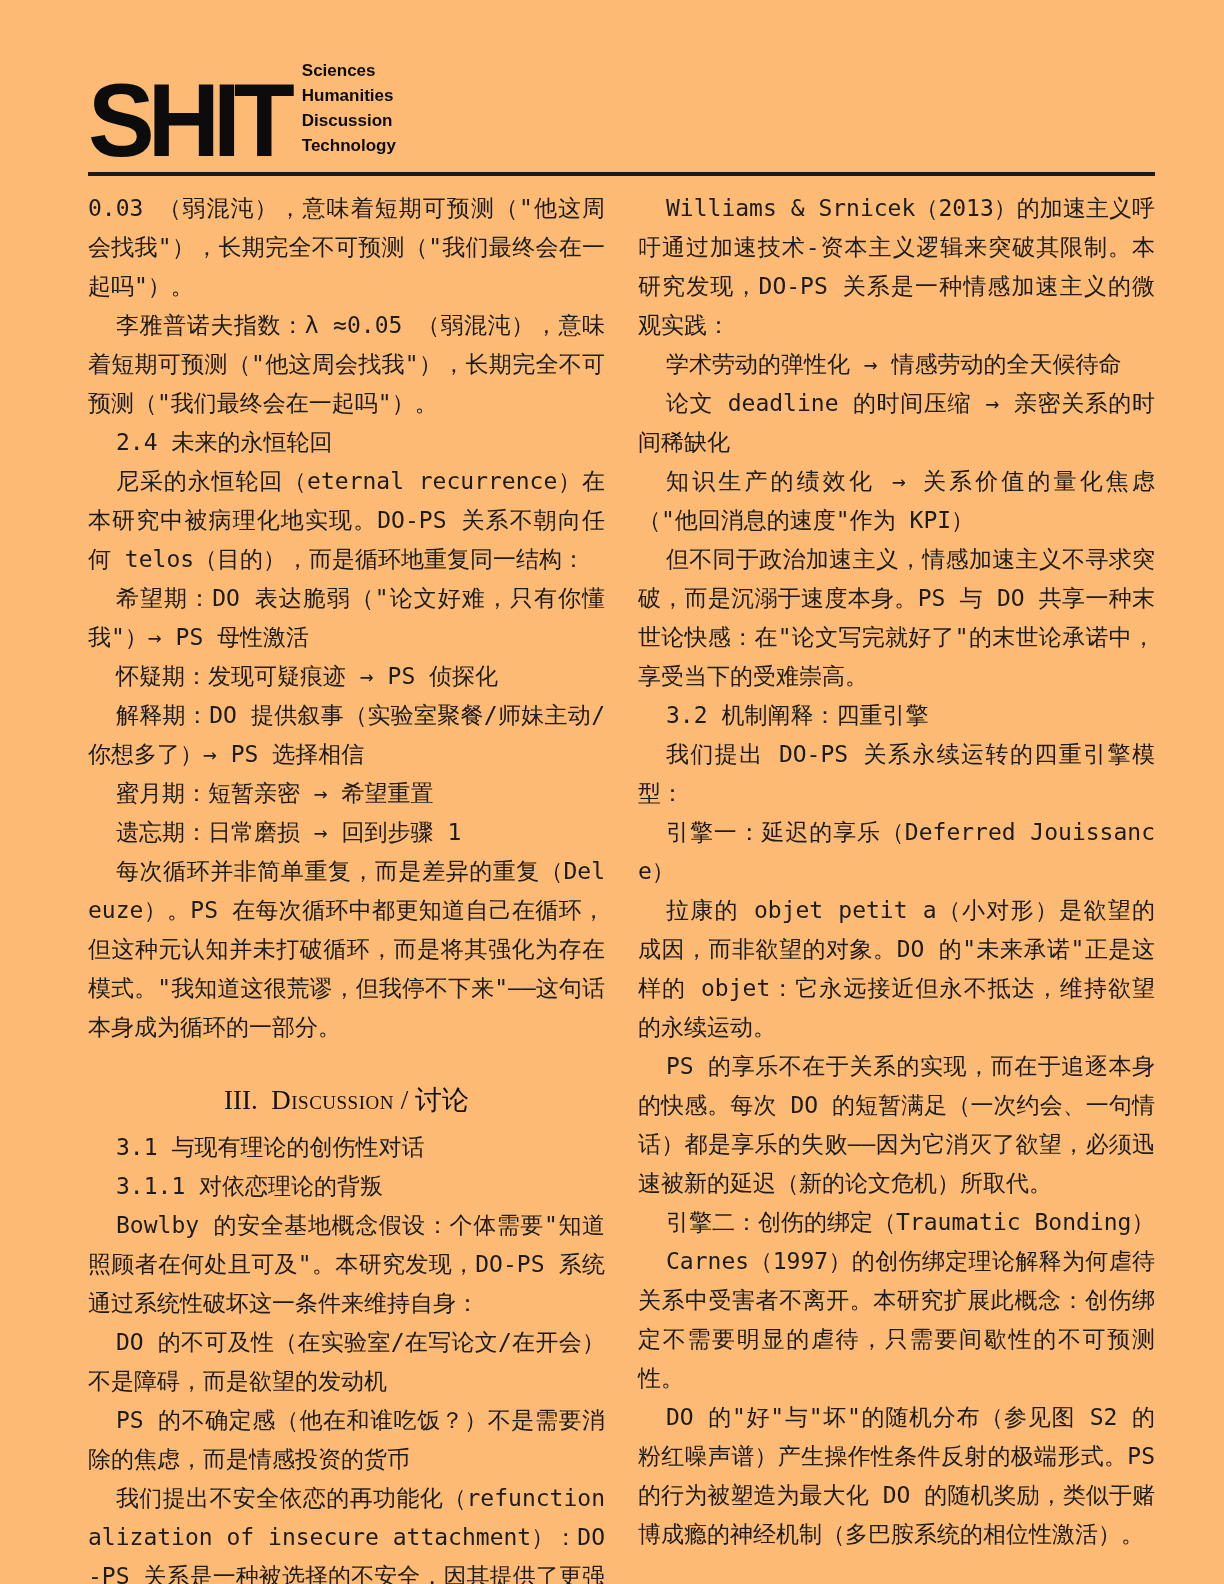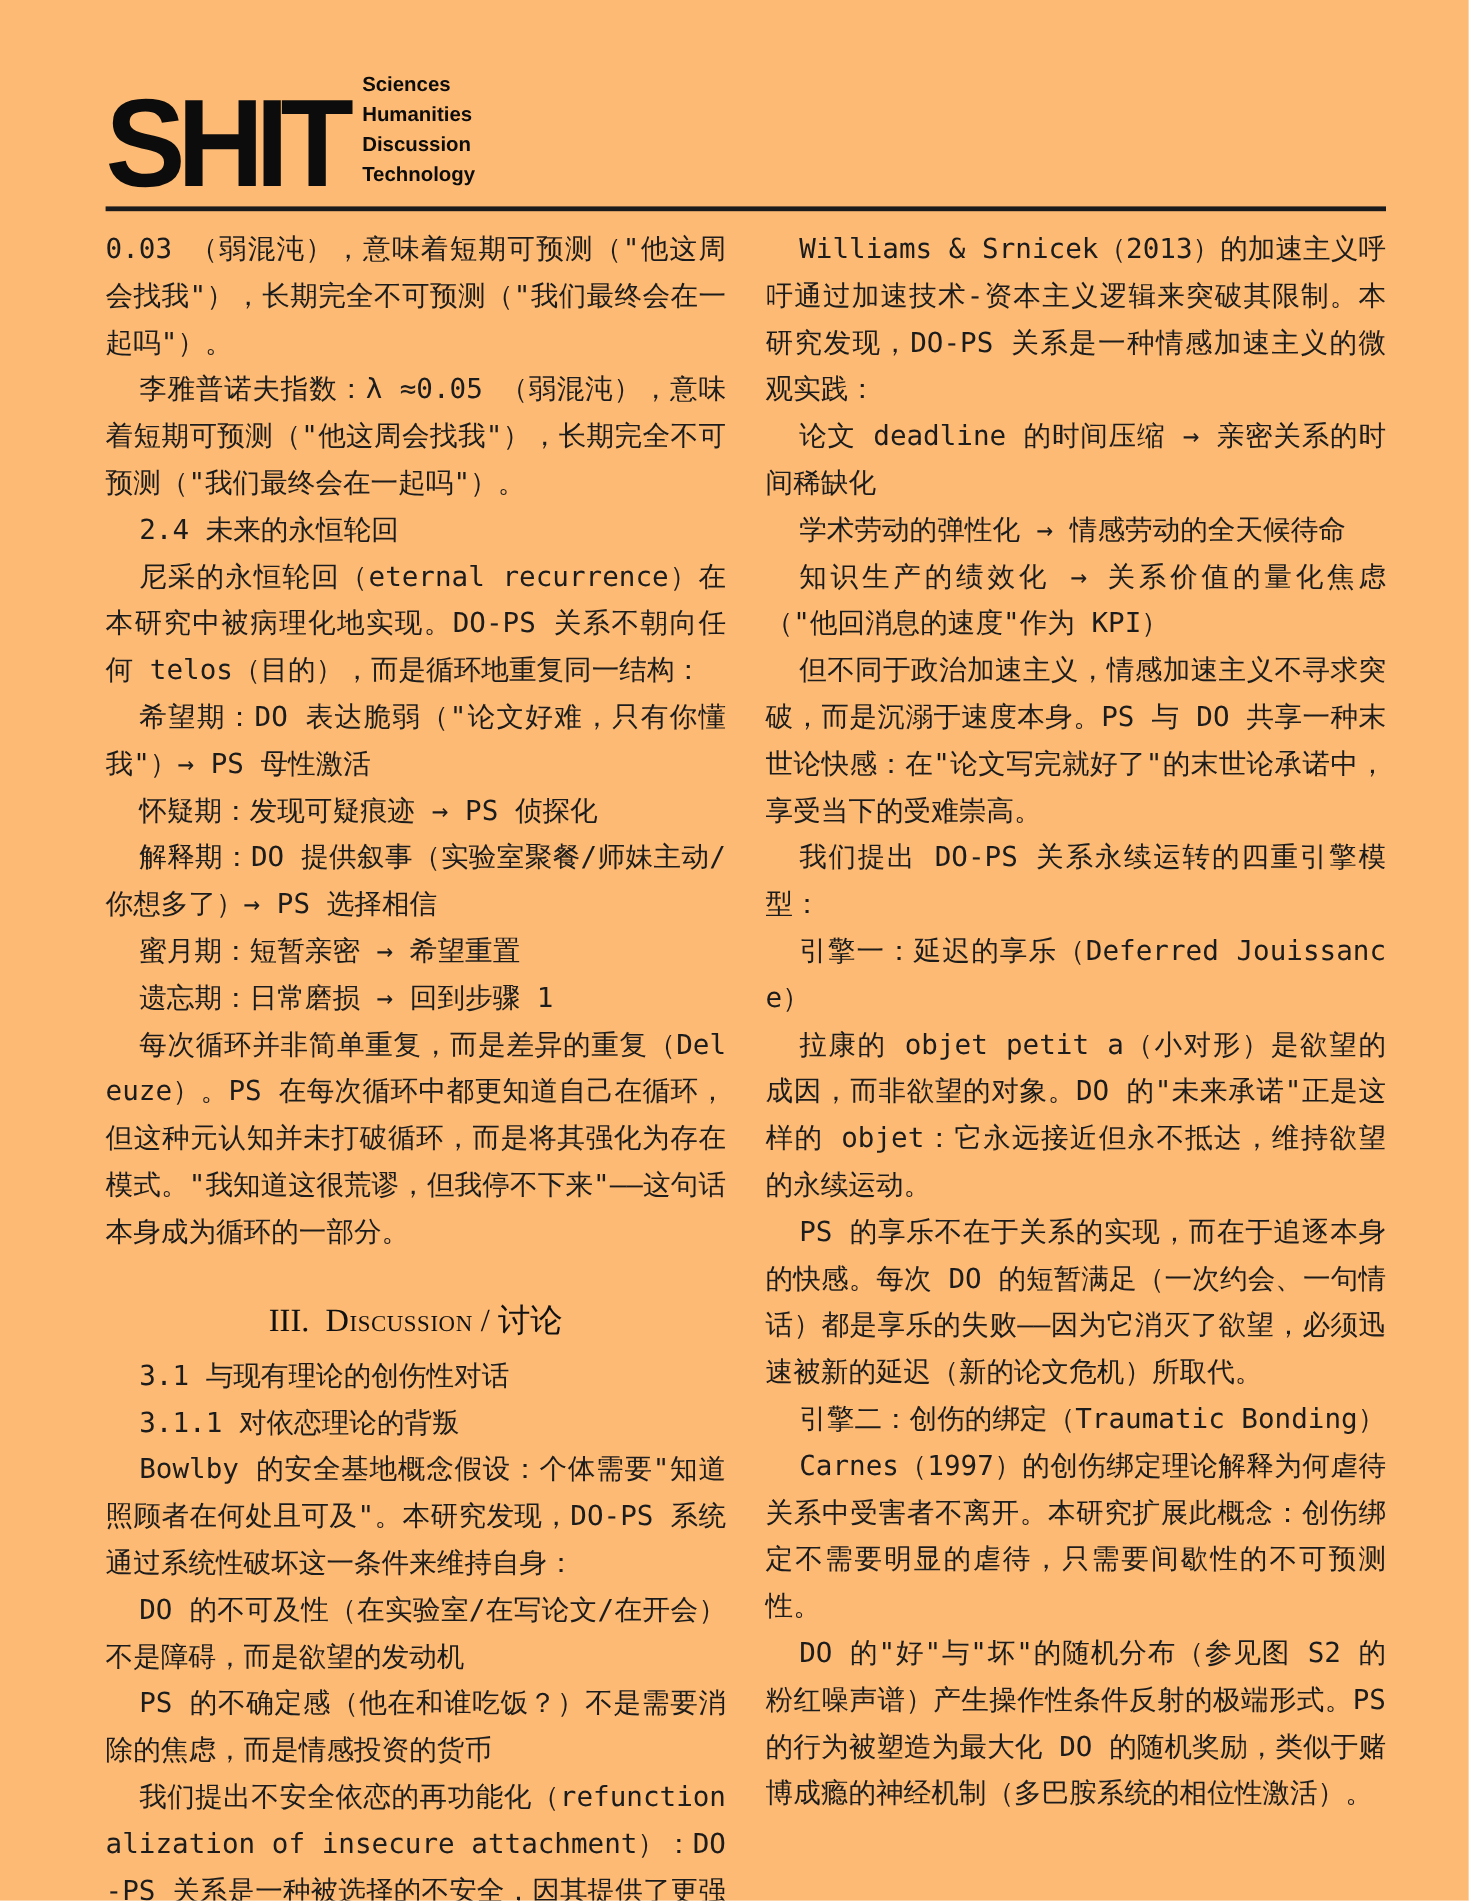--- a/index.html
+++ b/index.html
@@ -116,24 +116,25 @@
         <div class="sec-heading"><span>III. </span><span class="sc">Discussion</span><span> / 讨论</span></div>
         <p class="indent">3.1 与现有理论的创伤性对话</p>
         <p class="indent">3.1.1 对依恋理论的背叛</p>
         <p class="indent">Bowlby 的安全基地概念假设：个体需要"知道照顾者在何处且可及"。本研究发现，DO-PS 系统通过系统性破坏这一条件来维持自身：</p>
         <p class="indent">DO 的不可及性（在实验室/在写论文/在开会）不是障碍，而是欲望的发动机</p>
         <p class="indent">PS 的不确定感（他在和谁吃饭？）不是需要消除的焦虑，而是情感投资的货币</p>
         <p class="indent">我们提出不安全依恋的再功能化（refunctionalization of insecure attachment）：DO-PS 关系是一种被选择的不安全，因其提供了更强烈的情感强度（affective intensity）—— compared to the "boredom" of secure attachment。</p>
       </div>
     <div class="column">
         <p class="indent">Williams &amp; Srnicek（2013）的加速主义呼吁通过加速技术-资本主义逻辑来突破其限制。本研究发现，DO-PS 关系是一种情感加速主义的微观实践：</p>
+        <p class="indent">学术劳动的弹性化 → 情感劳动的全天候待命</p>
         <p class="indent">论文 deadline 的时间压缩 → 亲密关系的时间稀缺化</p>
-        <p class="indent">学术劳动的弹性化 → 情感劳动的全天候待命</p>
         <p class="indent">知识生产的绩效化 → 关系价值的量化焦虑（"他回消息的速度"作为 KPI）</p>
         <p class="indent">但不同于政治加速主义，情感加速主义不寻求突破，而是沉溺于速度本身。PS 与 DO 共享一种末世论快感：在"论文写完就好了"的末世论承诺中，享受当下的受难崇高。</p>
+        <p class="indent">3.2 机制阐释：四重引擎</p>
         <p class="indent">我们提出 DO-PS 关系永续运转的四重引擎模型：</p>
         <p class="indent">引擎一：延迟的享乐（Deferred Jouissance）</p>
         <p class="indent">拉康的 objet petit a（小对形）是欲望的成因，而非欲望的对象。DO 的"未来承诺"正是这样的 objet：它永远接近但永不抵达，维持欲望的永续运动。</p>
         <p class="indent">PS 的享乐不在于关系的实现，而在于追逐本身的快感。每次 DO 的短暂满足（一次约会、一句情话）都是享乐的失败——因为它消灭了欲望，必须迅速被新的延迟（新的论文危机）所取代。</p>
         <p class="indent">引擎二：创伤的绑定（Traumatic Bonding）</p>
         <p class="indent">Carnes（1997）的创伤绑定理论解释为何虐待关系中受害者不离开。本研究扩展此概念：创伤绑定不需要明显的虐待，只需要间歇性的不可预测性。</p>
         <p class="indent">DO 的"好"与"坏"的随机分布（参见图 S2 的粉红噪声谱）产生操作性条件反射的极端形式。PS 的行为被塑造为最大化 DO 的随机奖励，类似于赌博成瘾的神经机制（多巴胺系统的相位性激活）。</p>
       </div>
   </div>
 

